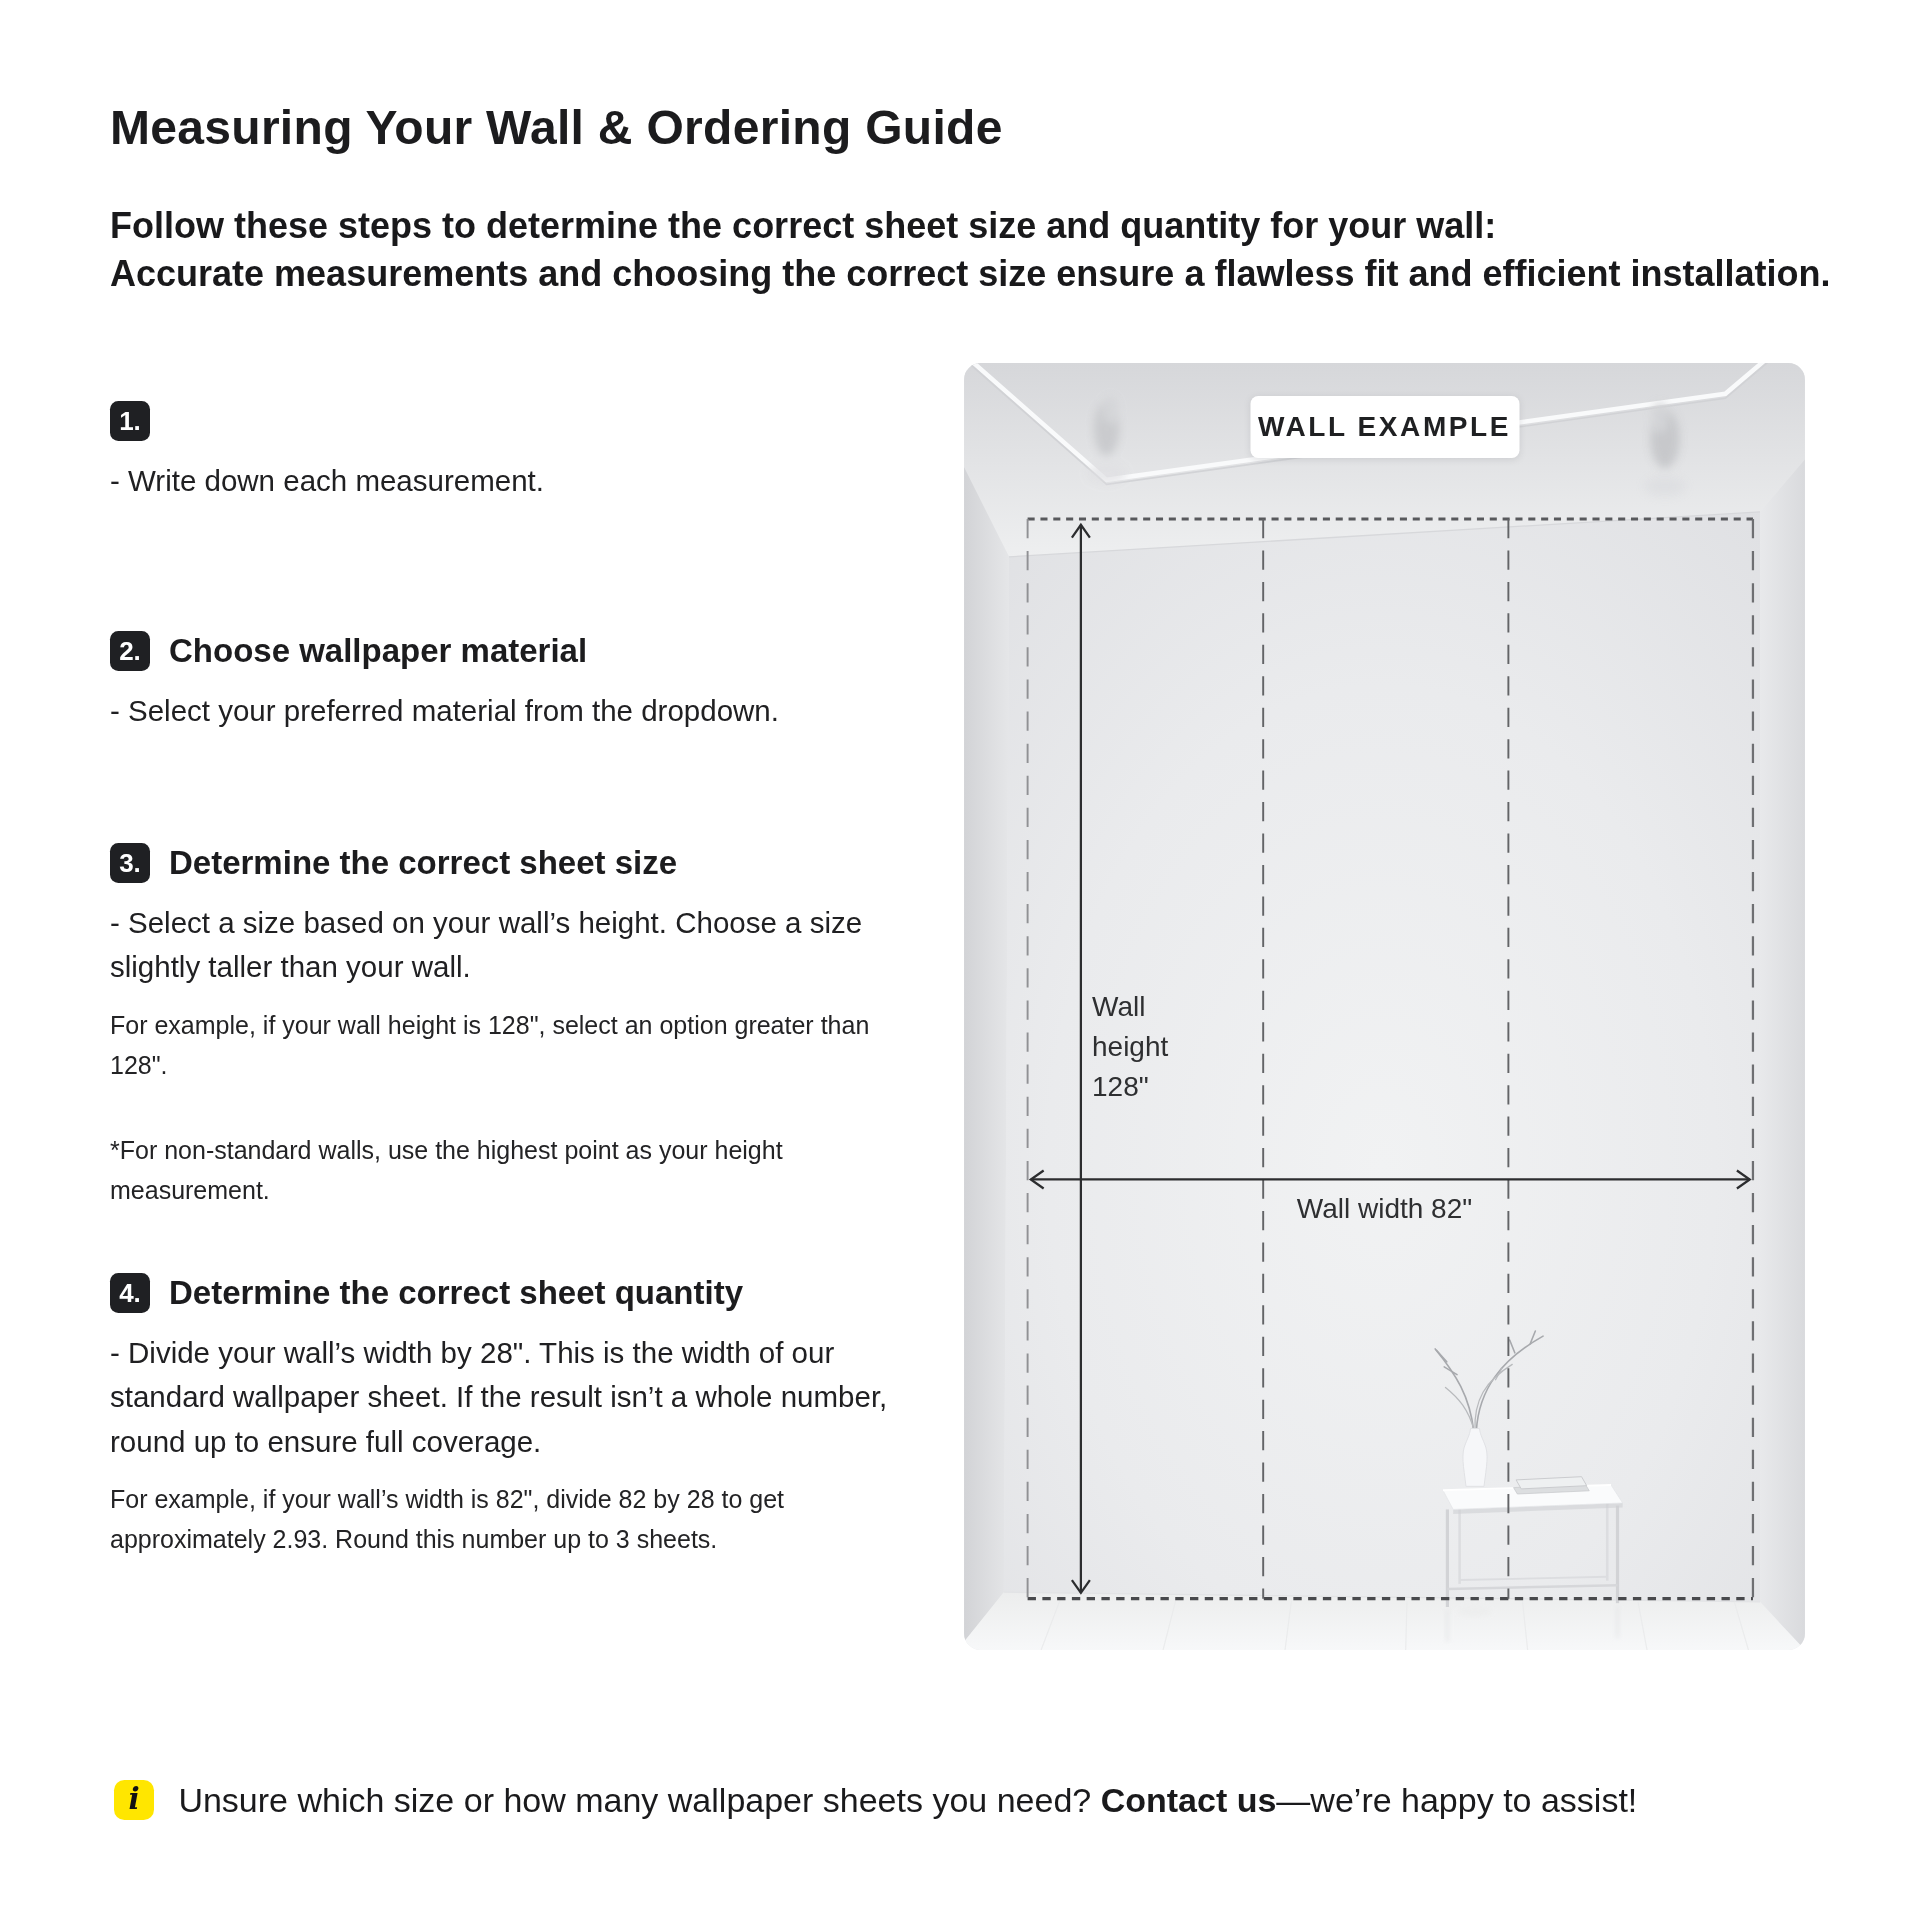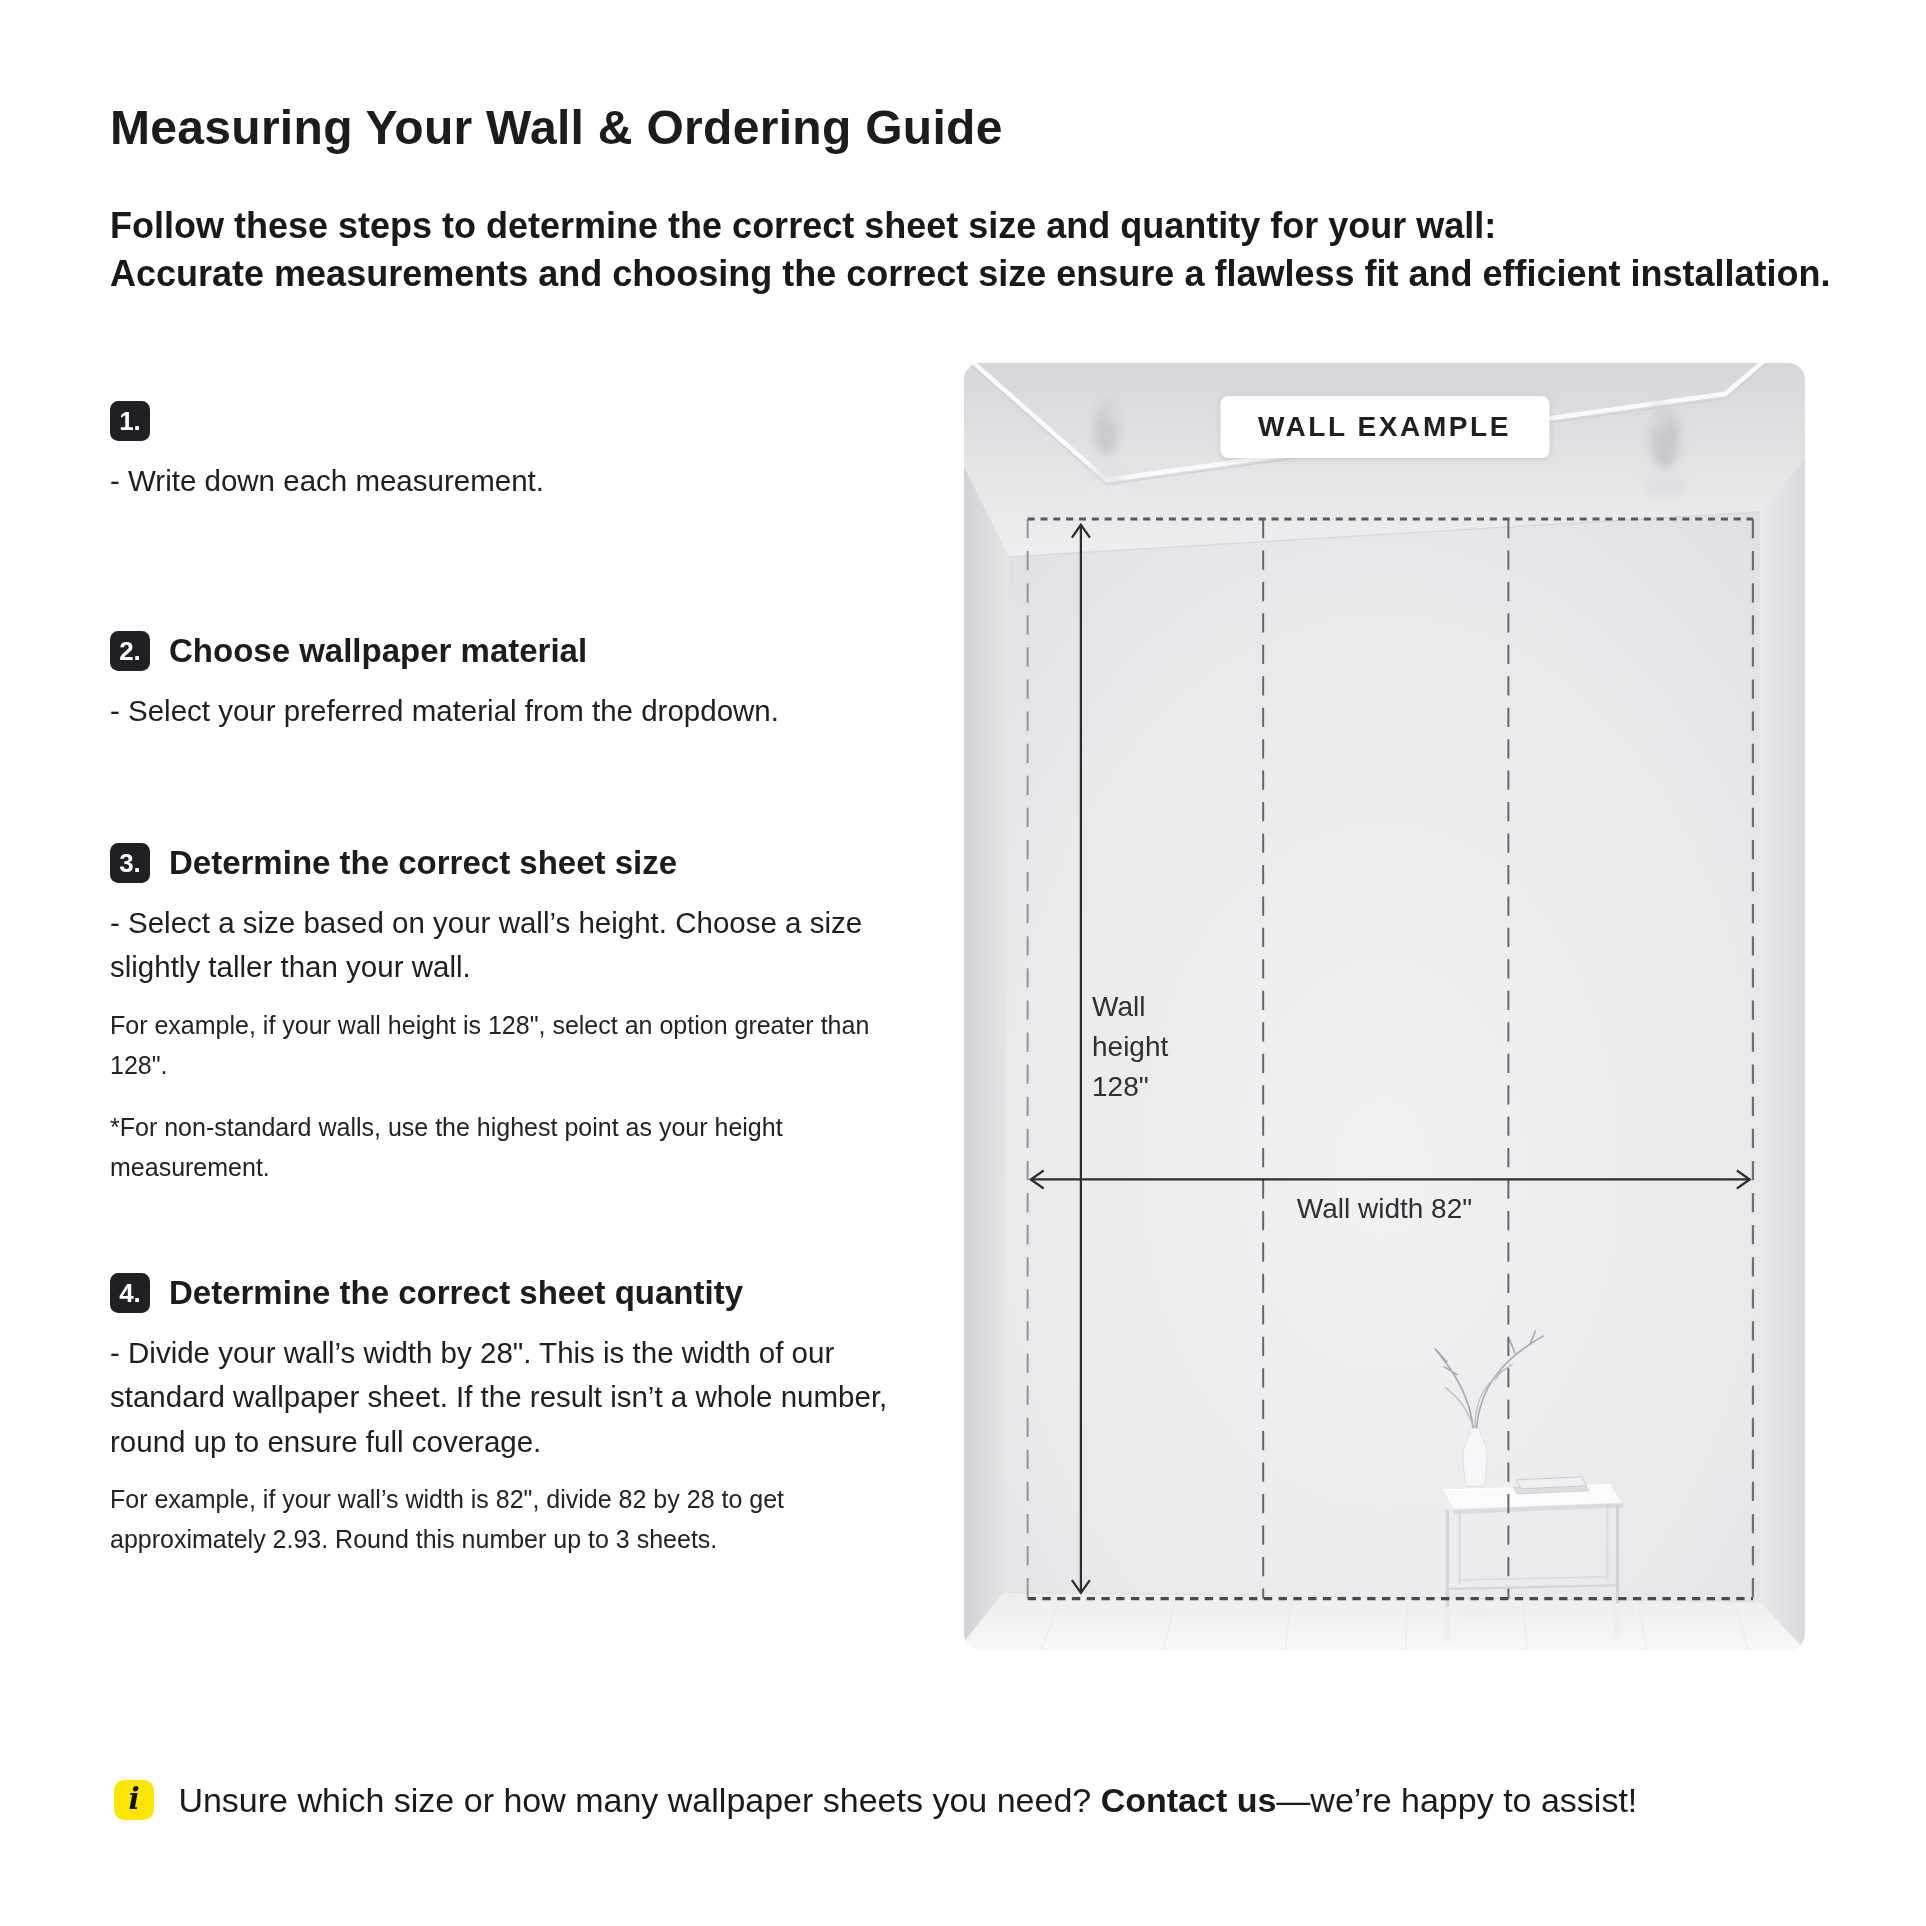--- a/index.html
+++ b/index.html
@@ -20,30 +20,30 @@
   .step-1{top:401px;} .step-2{top:631px;} .step-3{top:843px;} .step-4{top:1273px;}
   .step-header{display:flex;align-items:center;gap:19px;}
   .step-badge{
     width:40px;height:40px;border-radius:8.3px;background:#1f2023;flex:0 0 auto;
     display:flex;align-items:center;justify-content:center;
   }
   .step-badge span{color:#ffffff;font-size:26px;font-weight:700;}
   .step-title{font-size:33px;font-weight:700;color:#1c1c1e;}
   .step-body{margin-top:18px;max-width:812px;font-size:29.5px;line-height:1.5;color:#202022;}
   .step-example{margin-top:15.4px;max-width:815px;font-size:25px;line-height:1.6;color:#232325;}
-  .step-note{margin-top:22px;max-width:815px;font-size:25px;line-height:1.6;color:#232325;}
+  .step-note{margin-top:45px;max-width:815px;font-size:25px;line-height:1.6;color:#232325;}
 
   .photo{
     position:absolute;left:964px;top:363px;width:841px;height:1287px;
     border-radius:16.7px;overflow:hidden;background:#e9eaec;
   }
   .photo svg{position:absolute;left:0;top:0;width:100%;height:100%;display:block;}
   .wall-example-badge{
     position:absolute;left:50%;transform:translateX(-50%);top:33px;
-    width:329px;height:62px;background:#ffffff;border-radius:7.7px;
+    width:269px;height:62px;background:#ffffff;border-radius:7.7px;
     display:flex;align-items:center;justify-content:center;
     box-shadow:0 1.3px 6.4px rgba(120,122,128,0.18);
   }
   .wall-example-badge span{font-size:28px;font-weight:700;letter-spacing:2.6px;color:#1f2022;}
   .height-label{
     position:absolute;left:128px;top:624px;font-size:28px;line-height:1.42;color:#2e2f31;
   }
   .width-label{
     position:absolute;left:50%;transform:translateX(-50%);top:830px;
     font-size:28px;color:#2e2f31;white-space:nowrap;

